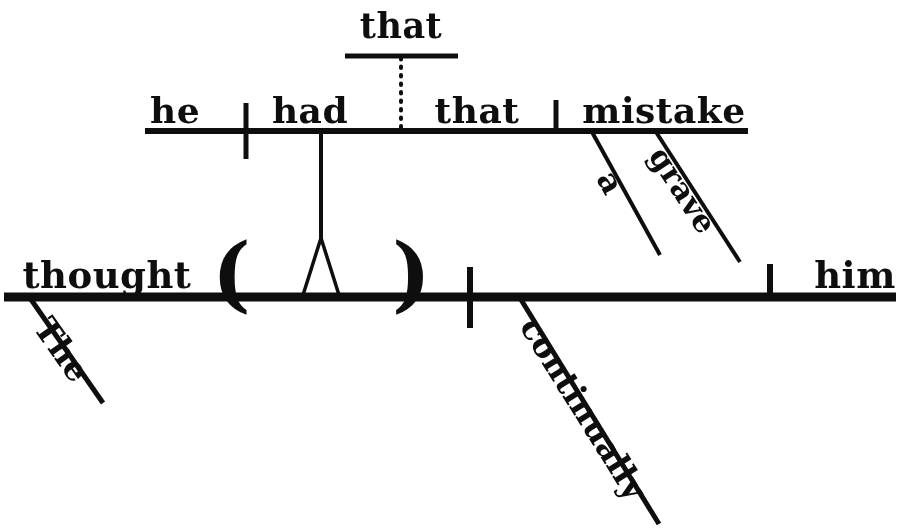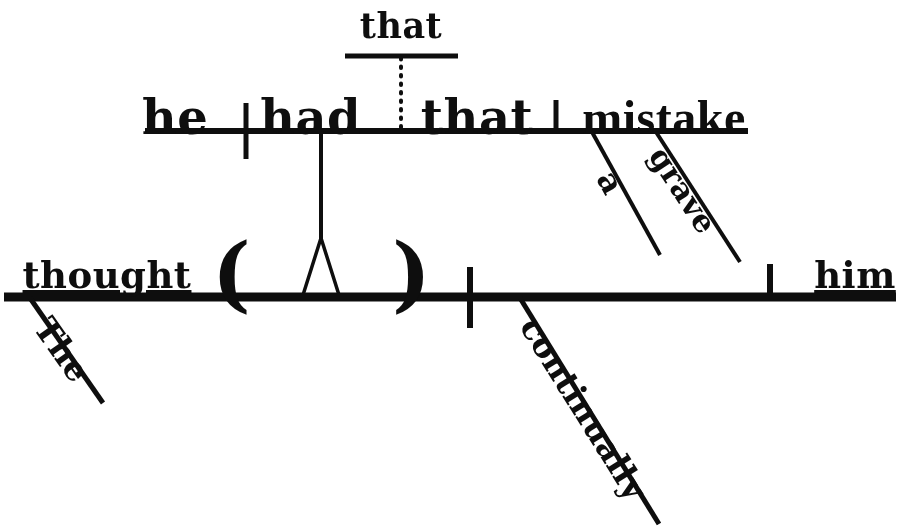--- a/index.html
+++ b/index.html
@@ -20,27 +20,27 @@
     left: 0;
     top: 0;
   }
   .lines line, .lines polyline {
     stroke: #0e0e0e;
   }
   .word {
     position: absolute;
     color: #0e0e0e;
     font-weight: 700;
-    font-size: 48px;
+    font-size: 36px;
     line-height: 1.15;
     text-align: center;
     letter-spacing: 0.5px;
     white-space: nowrap;
   }
-  .word.big { font-size: 37px; text-decoration: underline; }
+  .word.big { font-size: 37px; }
   .paren {
     position: absolute;
     color: #0e0e0e;
     font-weight: 700;
     font-size: 82px;
     line-height: 1;
   }
   .rot {
     position: absolute;
     color: #0e0e0e;
@@ -50,21 +50,21 @@
   }
   .rot-a          { left: 622px; top: 164px; font-size: 32px; transform: rotate(61deg); }
   .rot-grave      { left: 672px; top: 140px; font-size: 31px; transform: rotate(57deg); }
   .rot-the        { left: 58px;  top: 310px; font-size: 33px; transform: rotate(55deg); }
   .rot-continually{ left: 545px; top: 310px; font-size: 33px; transform: rotate(58deg); }
 
   .w-that    { left: 343px; top: 6px;   width: 116px; font-size: 35px; }
   .w-he      { left: 138px; top: 90px;  width: 74px;  }
   .w-had     { left: 260px; top: 90px;  width: 100px; }
   .w-made    { left: 418px; top: 90px;  width: 118px; }
-  .w-mistake { left: 578px; top: 90px;  width: 172px; font-family: Liberation Serif, serif; }
+  .w-mistake { left: 578px; top: 90px;  width: 172px; }
   .w-thought { left: 22px;  top: 254px; width: 170px; }
   .w-haunted { left: 486px; top: 254px; width: 172px; }
   .w-him     { left: 812px; top: 254px; width: 86px;  }
   .p-open    { left: 212px; top: 232px; }
   .p-close   { left: 392px; top: 232px; }
 </style>
 </head>
 <body>
 
 <div class="canvas">

